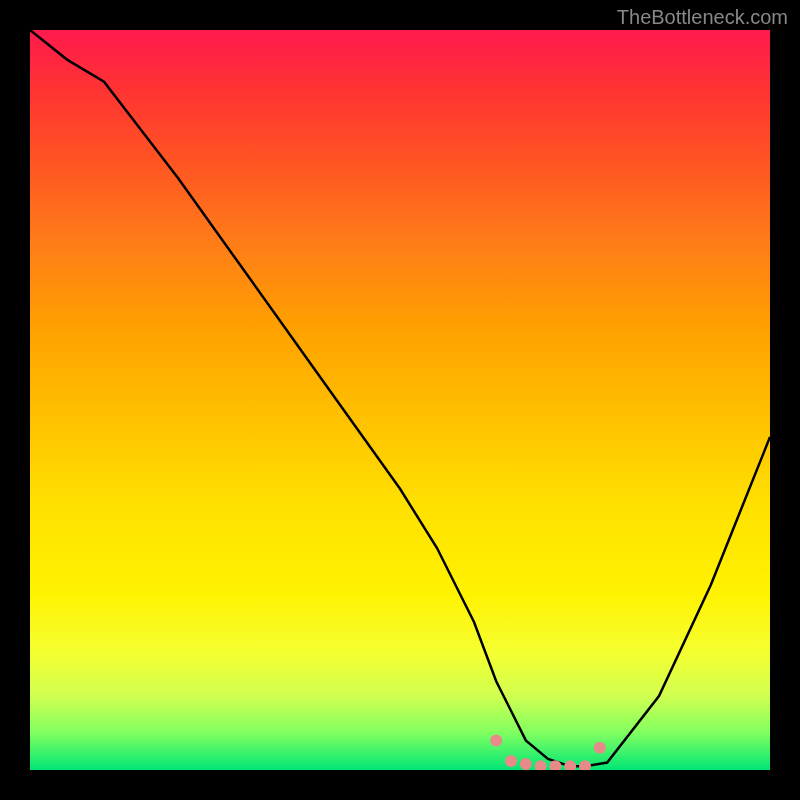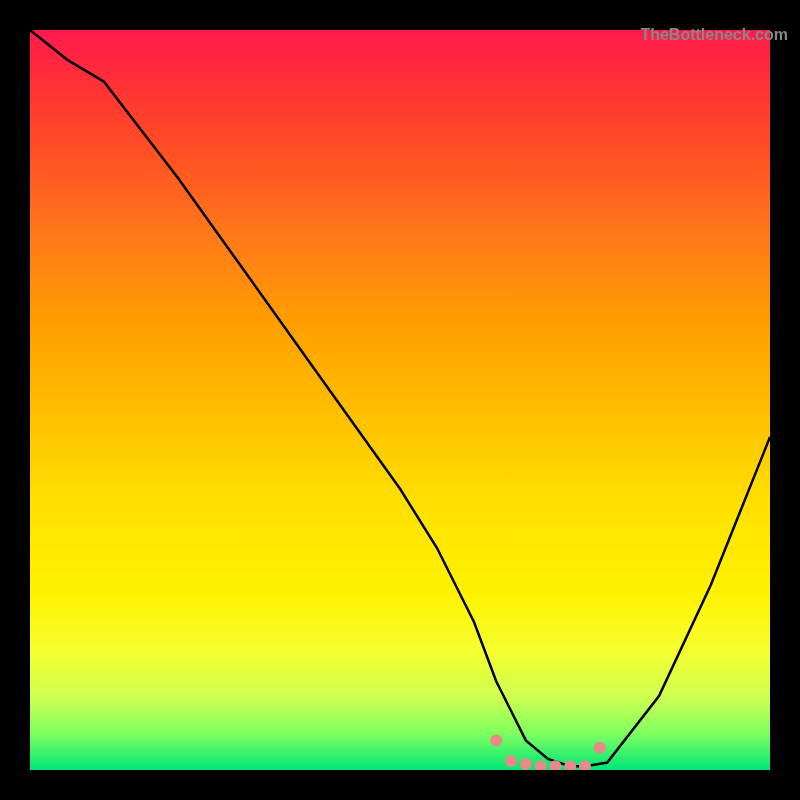--- a/index.html
+++ b/index.html
@@ -9,24 +9,23 @@
     width: 800px;
     height: 800px;
     position: relative;
     font-family: Arial, sans-serif;
   }
   .watermark {
     position: absolute;
     top: 6px;
     right: 12px;
     color: #888;
-    font-size: 16px;
-    font-weight: bold;
+    font-size: 20px;
+    font-weight: normal;
     z-index: 10;
-    margin-top: 20px;
   }
   .chart-frame {
     position: absolute;
     left: 30px;
     top: 30px;
     width: 740px;
     height: 740px;
     background: linear-gradient(to bottom,
       #ff1a4d 0%,
       #ff3333 8%,

